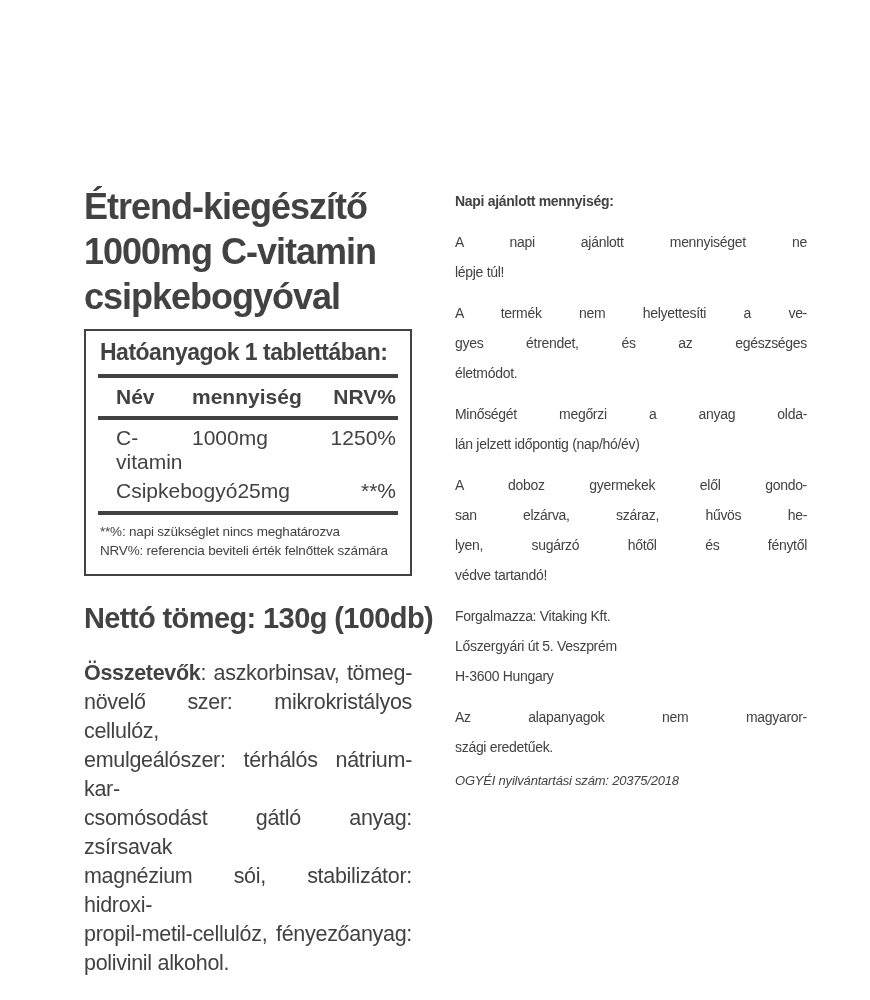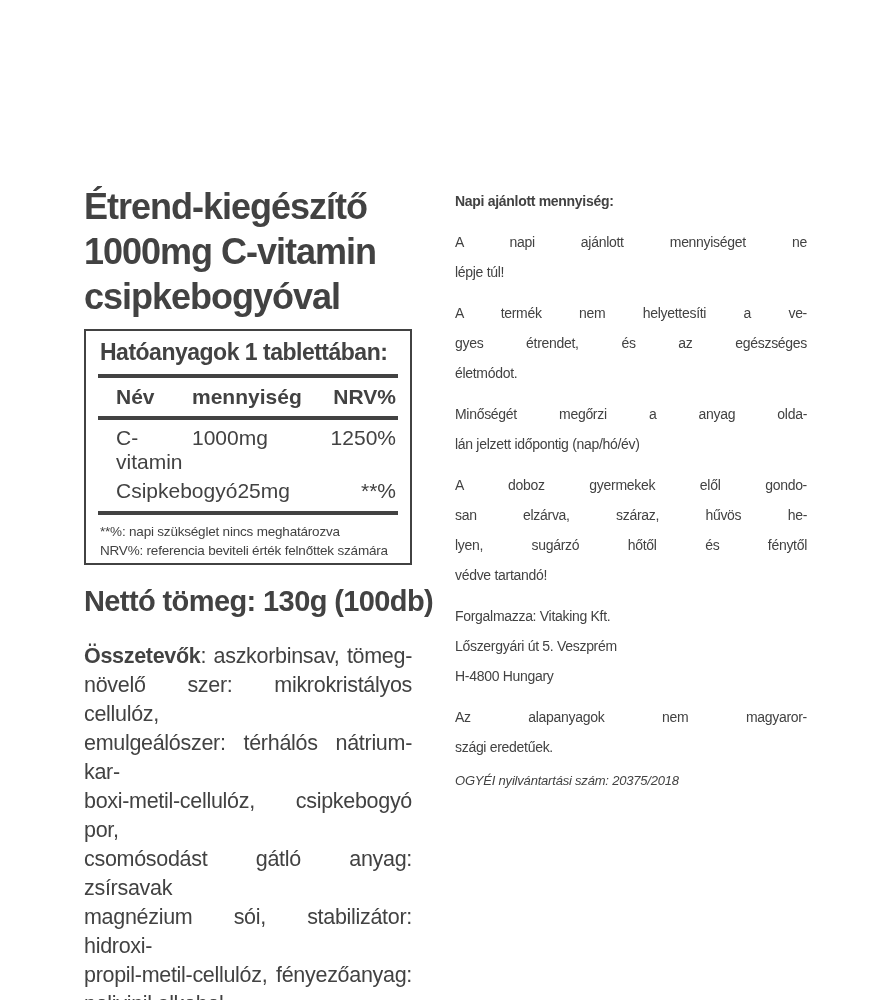--- a/index.html
+++ b/index.html
@@ -15,35 +15,35 @@
 
   
   .col-left { position: absolute; left: 84px; top: 184px; width: 328px; }
 
   .title { font-size: 36px; font-weight: 700; line-height: 45px; letter-spacing: -1px; }
   .title div { white-space: nowrap; }
 
   .table-box {
     margin-top: 10px;
     border: 2px solid #424242;
-    padding: 6px 12px 0 12px;
+    padding: 6px 12px 11px 12px;
   }
   .tbl-title { font-size: 23px; font-weight: 700; letter-spacing: -0.5px; margin: 2px 0 8px 2px; white-space: nowrap; }
   .rule { height: 4px; background: #424242; }
   .tbl-row { display: flex; align-items: baseline; font-size: 21px; }
   .tbl-row .c1 { flex: 1; text-align: left; margin-left: 16px; }
   .tbl-row .c2 { width: 122px; text-align: left; }
   .tbl-row .c3 { width: 82px; text-align: right; }
   .tbl-head { font-weight: 700; padding: 7px 2px 7px 2px; }
   .tbl-body { padding: 6px 2px 8px 2px; }
   .tbl-body .tbl-row + .tbl-row { margin-top: 5px; }
   .fnotes { padding: 7px 2px 3px 2px; }
   .fnote { font-size: 13.5px; line-height: 19px; letter-spacing: -0.2px; white-space: nowrap; }
 
-  .net-weight { margin-top: 20px; font-size: 29px; font-weight: 700; letter-spacing: -0.6px; white-space: nowrap; }
+  .net-weight { margin-top: 26px; font-size: 29px; font-weight: 700; letter-spacing: -0.6px; white-space: nowrap; }
 
   .ingredients { margin-top: 24px; font-size: 21.5px; line-height: 29px; letter-spacing: -0.3px; }
   .ingredients b { font-weight: 700; }
 
   
   .j  { text-align: justify; text-align-last: justify; white-space: normal; }
   .l  { text-align: left; }
 
   
   .col-right { position: absolute; left: 455px; top: 186px; width: 352px; }
@@ -94,21 +94,20 @@
         <div class="fnote">NRV%: referencia beviteli érték felnőttek számára</div>
       </div>
     </div>
 
     <div class="net-weight">Nettó tömeg: 130g (100db)</div>
 
     <div class="ingredients">
       <div class="j"><b>Összetevők</b><span>: aszkorbinsav, tömeg-</span></div>
       <div class="j">növelő szer: mikrokristályos cellulóz,</div>
       <div class="j">emulgeálószer: térhálós nátrium-kar-</div>
-      <div class="j">boxi-metil-cellulóz, csipkebogyó por,</div>
       <div class="j">csomósodást gátló anyag: zsírsavak</div>
       <div class="j">magnézium sói, stabilizátor: hidroxi-</div>
       <div class="j">propil-metil-cellulóz, fényezőanyag:</div>
       <div class="l">polivinil alkohol.</div>
     </div>
   </div>
 
   <div class="col-right">
 
     <div class="para">
@@ -134,21 +133,21 @@
     <div class="para">
       <div class="j">A doboz gyermekek elől gondo-</div>
       <div class="j">san elzárva, száraz, hűvös he-</div>
       <div class="j">lyen, sugárzó hőtől és fénytől</div>
       <div class="l">védve tartandó!</div>
     </div>
 
     <div class="para">
       <div class="l">Forgalmazza: Vitaking Kft.</div>
       <div class="l">Lőszergyári út 5. Veszprém</div>
-      <div class="l">H-4800 Hungary</div>
+      <div class="l">H-3600 Hungary</div>
     </div>
 
     <div class="para">
       <div class="j">Az alapanyagok nem magyaror-</div>
       <div class="l">szági eredetűek.</div>
     </div>
 
     <div class="registration">OGYÉI nyilvántartási szám: 20375/2018</div>
   </div>
 

